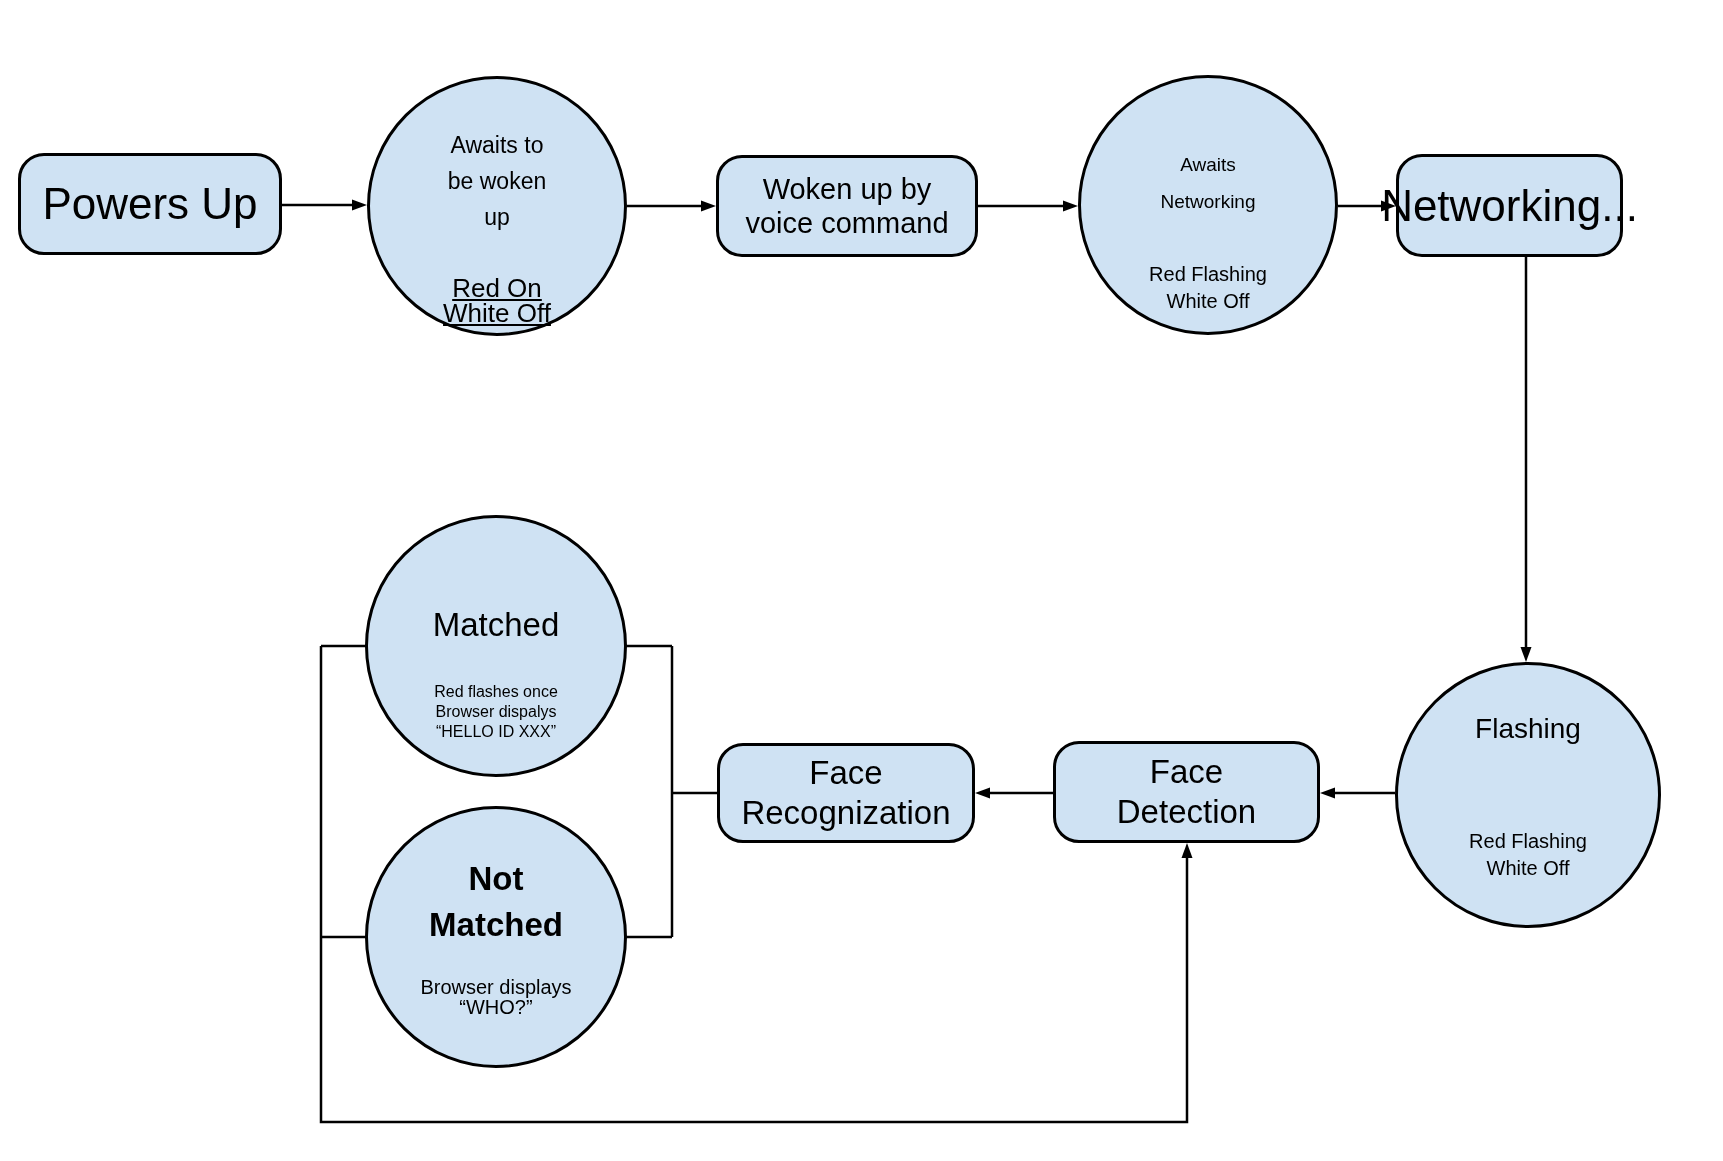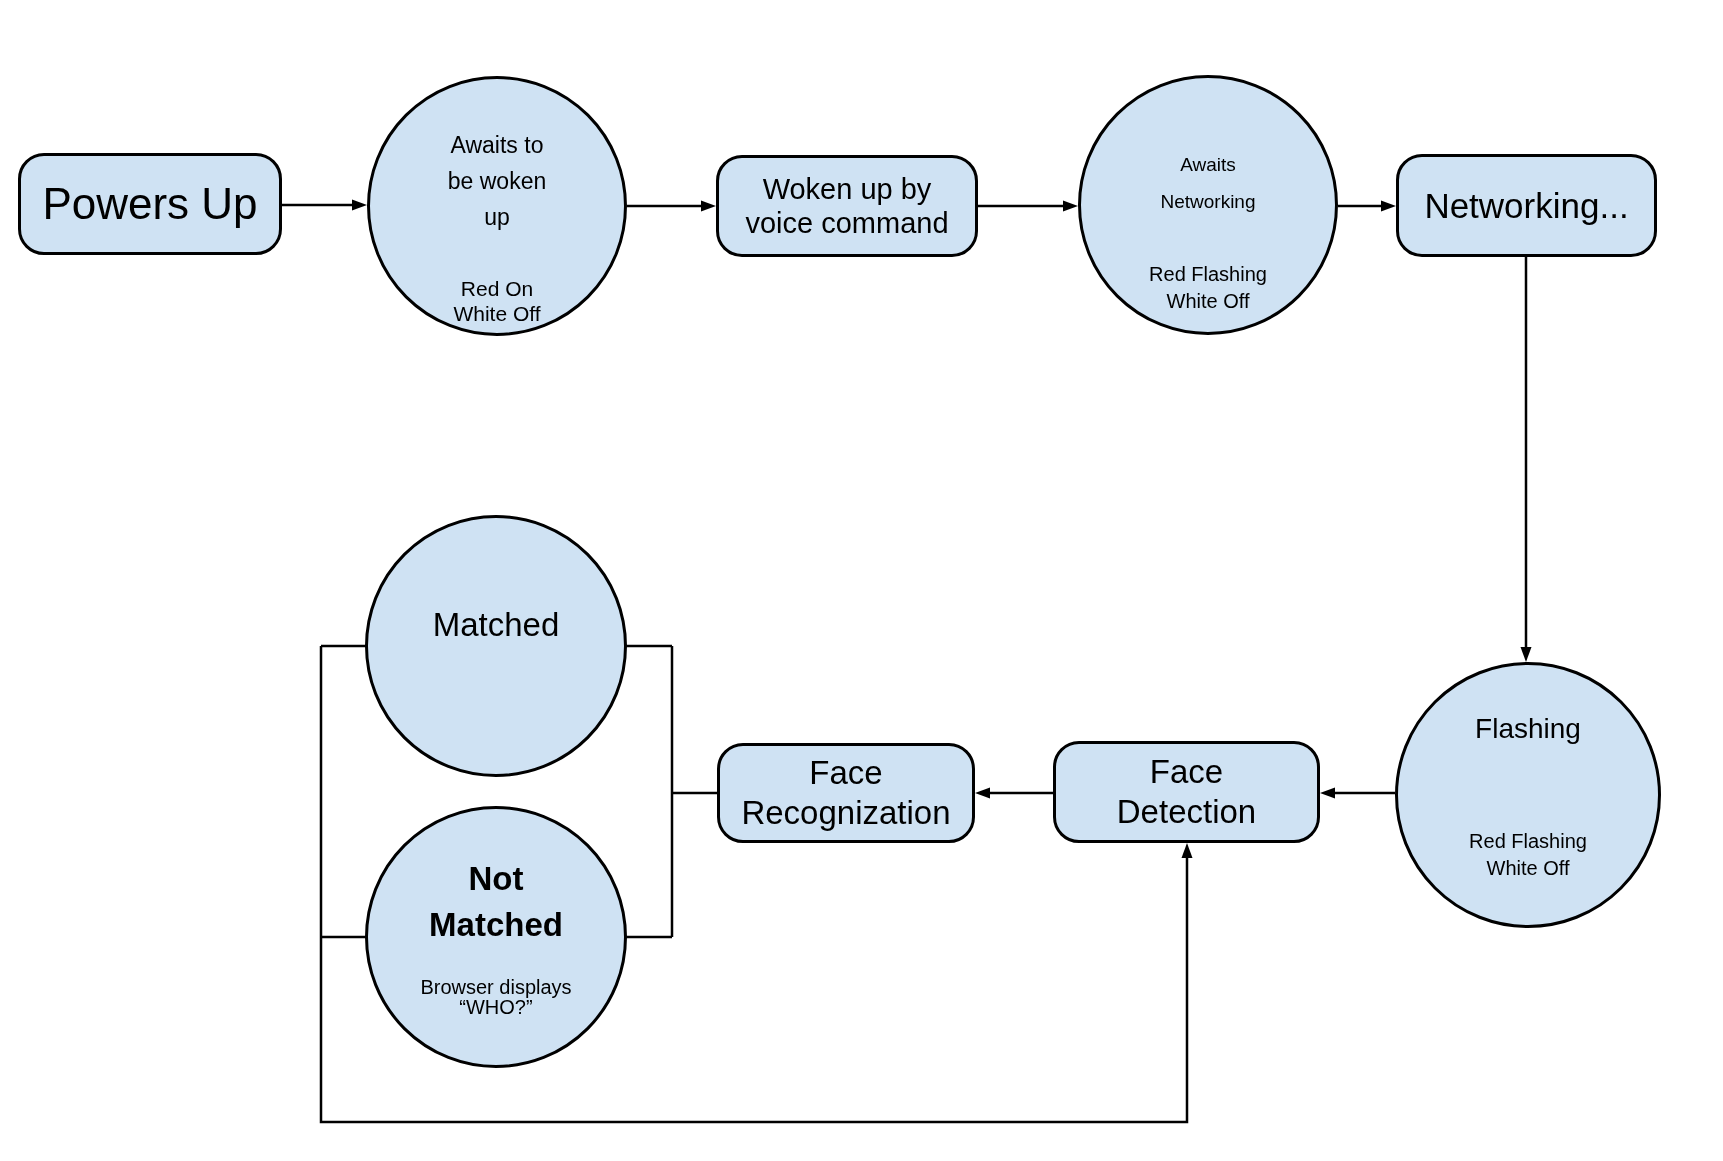--- a/index.html
+++ b/index.html
@@ -44,32 +44,32 @@
   .circle .subtitle {
     position: absolute;
     left: 0;
     width: 100%;
     text-align: center;
     white-space: pre-line;
   }
   
   #node-powers-up        { left: 18px;   top: 153px; width: 264px; height: 102px; font-size: 44px; }
   #node-woken-voice      { left: 716px;  top: 155px; width: 262px; height: 102px; font-size: 29px; line-height: 34px; }
-  #node-networking       { left: 1396px; top: 154px; width: 261px; height: 103px; font-size: 35px; }
+  #node-networking       { left: 1396px; top: 154px; width: 227px; height: 103px; font-size: 44px; }
   #node-face-recognization { left: 717px;  top: 743px; width: 258px; height: 100px; font-size: 33px; line-height: 40px; }
   #node-face-detection   { left: 1053px; top: 741px; width: 267px; height: 102px; font-size: 33px; line-height: 40px; }
   
   #node-awaits-wake        { left: 367px;  top: 76px;  width: 260px; height: 260px; }
   #node-awaits-networking  { left: 1078px; top: 75px;  width: 260px; height: 260px; }
   #node-networked          { left: 1395px; top: 662px; width: 266px; height: 266px; }
   #node-matched            { left: 365px;  top: 515px; width: 262px; height: 262px; }
   #node-not-matched        { left: 365px;  top: 806px; width: 262px; height: 262px; }
 
   #node-awaits-wake .title       { top: 48px;  font-size: 23px; line-height: 36px; }
-  #node-awaits-wake .subtitle    { top: 197px; font-size: 21px; line-height: 25px; }
+  #node-awaits-wake .subtitle    { top: 197px; font-size: 26px; line-height: 25px; text-decoration: underline; }
   #node-awaits-networking .title    { top: 68px;  font-size: 19px; line-height: 37px; }
   #node-awaits-networking .subtitle { top: 183px; font-size: 20px; line-height: 27px; }
   #node-networked .title         { top: 46px;  font-size: 28px; line-height: 36px; }
   #node-networked .subtitle      { top: 163px; font-size: 20px; line-height: 27px; }
   #node-matched .title           { top: 86px;  font-size: 33px; line-height: 42px; }
   #node-matched .subtitle        { top: 164px; font-size: 16px; line-height: 20px; }
   #node-not-matched .title       { top: 47px;  font-size: 33px; line-height: 46px; font-weight: bold; }
   #node-not-matched .subtitle    { top: 168px; font-size: 20px; line-height: 20px; }
 
   .edge-line { stroke: #000000; stroke-width: 2.5; fill: none; }
@@ -169,20 +169,23 @@
   </div>
 
   <div class="node circle" id="node-networked">
     <div class="title">Flashing</div>
     <div class="subtitle">Red Flashing
 White Off</div>
   </div>
 
   <div class="node circle" id="node-matched">
     <div class="title">Matched</div>
+    <div class="subtitle">Red flashes once
+Browser dispalys
+“HELLO ID XXX”</div>
   </div>
 
   <div class="node circle" id="node-not-matched">
     <div class="title">Not
 Matched</div>
     <div class="subtitle">Browser displays
 “WHO?”</div>
   </div>
 
 </div>

